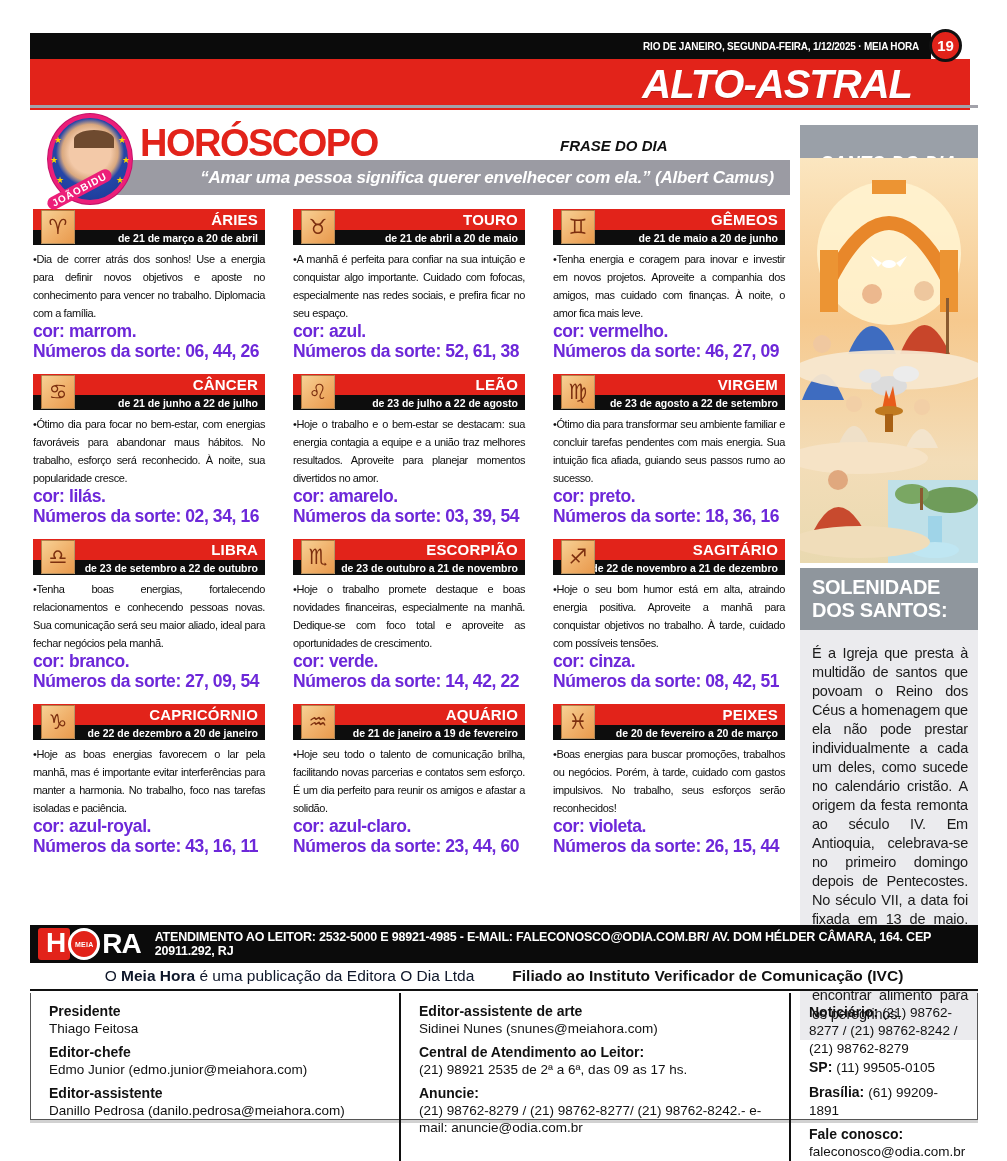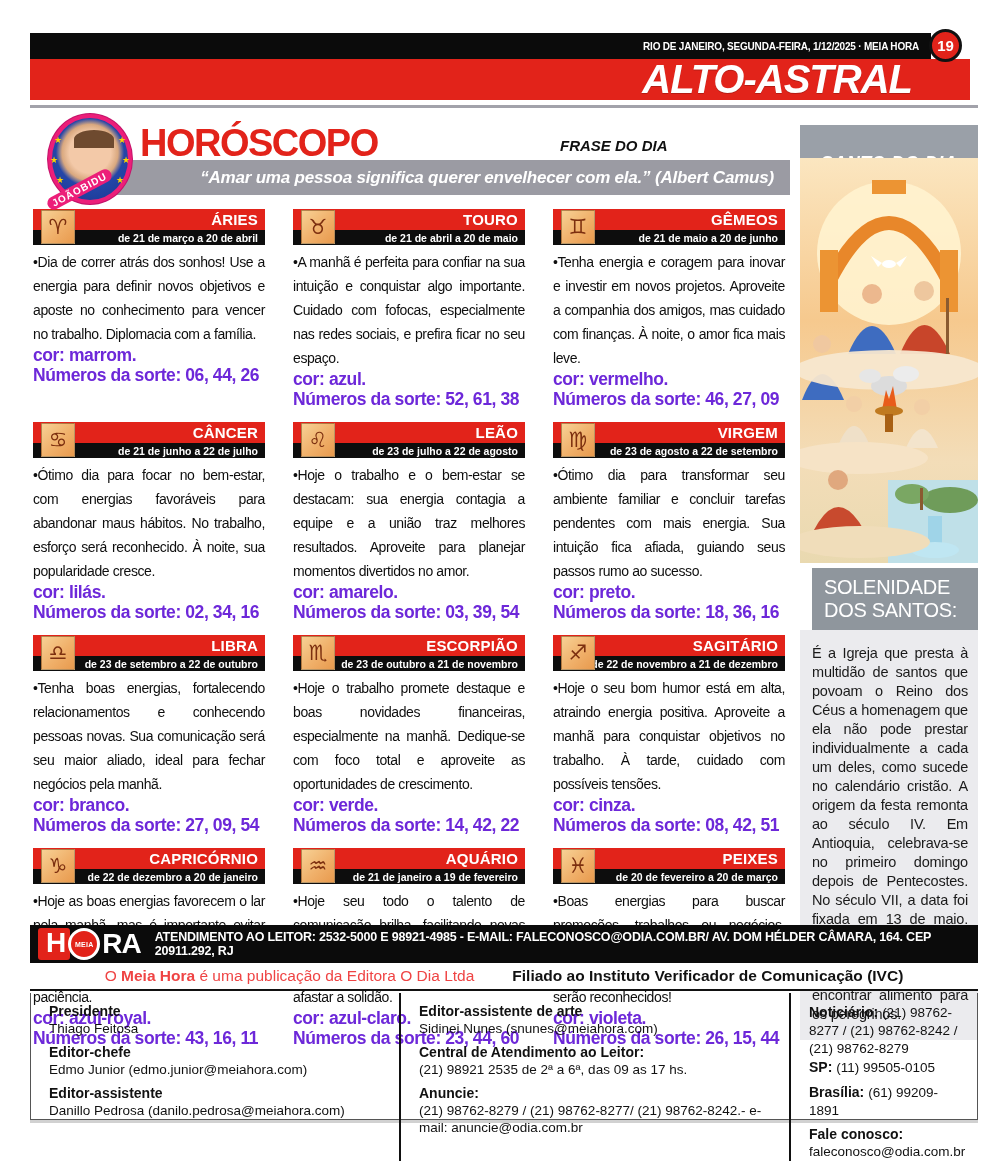--- a/index.html
+++ b/index.html
@@ -6,21 +6,21 @@
   .page{position:relative;width:1007px;height:1161px;background:#fff;overflow:hidden;
         font-family:"Liberation Sans",sans-serif;color:#111;}
 
   
   .topbar{position:absolute;left:30px;top:33px;width:901px;height:26px;background:#0b0b0b;
           display:flex;align-items:center;justify-content:flex-end;padding-right:12px;box-sizing:border-box;}
   .topbar .dateline{color:#fff;font-size:10px;font-weight:bold;letter-spacing:-0.2px;}
   .pagenum{position:absolute;left:929px;top:29px;width:33px;height:33px;border-radius:50%;
            background:#e2231a;border:3.5px solid #111;box-sizing:border-box;z-index:5;
            display:flex;align-items:center;justify-content:center;color:#fff;font-weight:bold;font-size:15px;}
-  .banner{position:absolute;left:30px;top:59px;width:940px;height:41px;background:#e2231a;
+  .banner{position:absolute;left:30px;top:59px;width:940px;height:51px;background:#e2231a;
           display:flex;align-items:center;justify-content:flex-end;padding-right:58px;box-sizing:border-box;}
   .banner .banner-title{color:#fff;font-size:40px;font-weight:bold;font-style:italic;letter-spacing:-1px;
           text-shadow:0 1px 0 rgba(0,0,0,.2);}
   .rule{position:absolute;left:30px;top:105px;width:948px;height:3px;background:#a2a2aa;}
 
   
   .badge{position:absolute;left:48px;top:114px;width:84px;height:90px;border-radius:50%;
          background:#ec1e79;z-index:4;box-shadow:0 0 0 1px #c4136a;}
   .badge-inner{position:absolute;left:4px;top:4px;right:4px;bottom:4px;border-radius:50%;
          background:radial-gradient(circle at 50% 42%,#f3c9a8 0 34%,#d9a87f 46%,#2446a8 56%,#1a3690 100%);overflow:hidden;}
@@ -42,49 +42,49 @@
         grid-template-columns:232px 232px 232px;column-gap:28px;row-gap:13px;}
   .sign-head{position:relative;height:36px;background:#0d0d0d;}
   .sign-head .redpart{position:absolute;left:0;top:0;right:0;height:21px;background:#e2231a;}
   .sign-name{position:absolute;right:7px;top:2px;z-index:2;color:#fff;font-size:15px;font-weight:bold;letter-spacing:0.2px;}
   .sign-dates{position:absolute;right:7px;bottom:1px;z-index:2;color:#fff;font-size:10.5px;font-weight:bold;}
   .sign-icon{position:absolute;left:8px;top:1px;width:34px;height:34px;z-index:3;
         background:linear-gradient(135deg,#f7d195 0%,#f0b06a 55%,#e89a4e 100%);
         border:1px solid rgba(0,0,0,.25);box-sizing:border-box;
         display:flex;align-items:center;justify-content:center;
         font-size:21px;color:#7c2f0f;font-family:"DejaVu Sans",sans-serif;}
-  .sign-text{margin:5px 0 0 0;font-size:14px;line-height:24px;letter-spacing:-0.4px;
+  .sign-text{margin:5px 0 0 0;font-size:11px;line-height:18px;letter-spacing:-0.4px;
         text-align:justify;color:#0e0e0e;}
   .sign-cor,.sign-luck{margin:0;font-size:17.5px;line-height:19.5px;font-weight:bold;letter-spacing:-0.4px;color:#6d28d9;}
 
   
   .rail{position:absolute;left:800px;top:125px;width:178px;}
   .santo-head{height:33px;background:#9aa0a8;display:flex;align-items:center;justify-content:center;}
   .santo-head span{color:#fff;font-size:18px;font-weight:bold;font-style:italic;letter-spacing:0.5px;margin-top:44px;}
   .santo-img{display:block;width:178px;height:405px;}
   .santo-sub{margin-top:5px;background:#8f969d;color:#fff;font-size:20px;line-height:23px;
-        font-weight:normal;padding:8px 12px;letter-spacing:-0.3px;margin-left:12px;}
+        font-weight:bold;padding:8px 12px;letter-spacing:-0.3px;}
   .santo-body{background:#ebebee;padding:14px 10px 16px 12px;font-size:14.5px;line-height:19px;
         letter-spacing:-0.2px;text-align:justify;color:#1a1a1a;min-height:242px;box-sizing:border-box;}
 
   
   .fbar{position:absolute;left:30px;top:925px;width:948px;height:38px;background:#0b0b0b;
         display:flex;align-items:center;padding-left:8px;box-sizing:border-box;}
   .logo{display:flex;align-items:center;}
   .logo-h{background:#e2231a;color:#fff;font-weight:bold;font-size:28px;line-height:30px;
         padding:0 4px 2px 8px;border-radius:3px;}
   .logo-o{width:32px;height:32px;border-radius:50%;background:#e2231a;border:3px solid #fff;
         box-sizing:border-box;margin:0 2px 0 -2px;display:flex;align-items:center;justify-content:center;}
   .logo-o span{color:#fff;font-size:7px;font-weight:bold;letter-spacing:0.3px;}
   .logo-ra{color:#fff;font-weight:bold;font-size:28px;letter-spacing:-1px;}
   .service{color:#fff;font-size:12.5px;font-weight:bold;margin-left:14px;letter-spacing:-0.2px;}
 
   .pubstrip{position:absolute;left:30px;top:963px;width:948px;height:28px;background:#fff;
         border-bottom:2px solid #111;display:flex;align-items:center;justify-content:center;gap:38px;box-sizing:border-box;}
-  .pubstrip .pub{font-size:15.5px;color:#ef4444;}
+  .pubstrip .pub{font-size:15.5px;color:#0f172a;}
   .pubstrip .pub b{font-weight:bold;}
   .pubstrip .aff{font-size:15.5px;font-weight:bold;color:#111;}
 
   .staff{position:absolute;left:30px;top:993px;width:948px;height:127px;box-sizing:border-box;
         border:1px solid #555;border-top:none;box-shadow:0 3px 0 rgba(0,0,0,.18);
         display:grid;grid-template-columns:368px 390px 188px;}
   .staff .col{padding:10px 14px 8px 18px;box-sizing:border-box;}
   .staff .col + .col{border-left:2px solid #111;}
   .staff-item{margin-bottom:7px;}
   .staff-item .t{font-weight:bold;font-size:14px;line-height:17px;}

